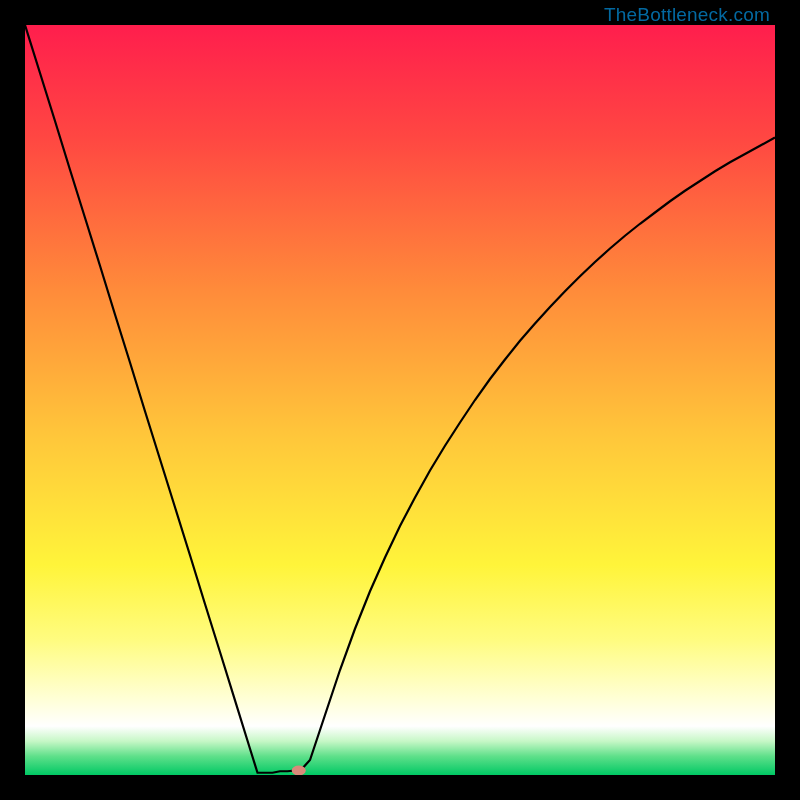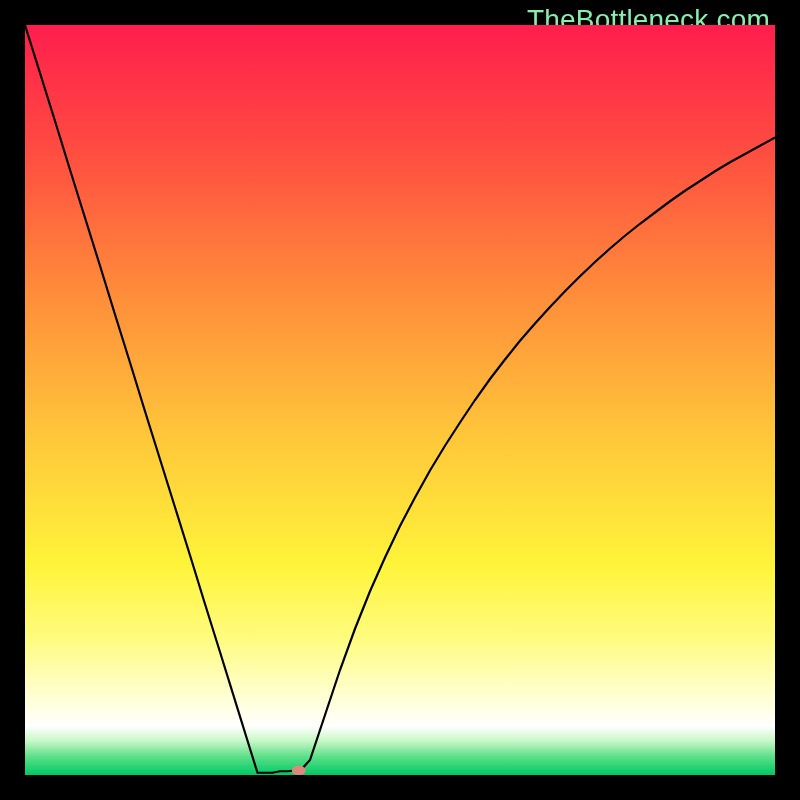--- a/index.html
+++ b/index.html
@@ -23,22 +23,22 @@
     position: absolute;
     left: 0;
     top: 0;
     width: 750px;
     height: 750px;
   }
   .watermark {
     position: absolute;
     top: 4px;
     right: 30px;
-    color: #86efac;
-    font-size: 28px;
+    color: #0369a1;
+    font-size: 19px;
     font-weight: 500;
     letter-spacing: 0.2px;
     user-select: none;
   }
 </style>
 </head>
 <body>
 
 <div class="watermark">TheBottleneck.com</div>
 

